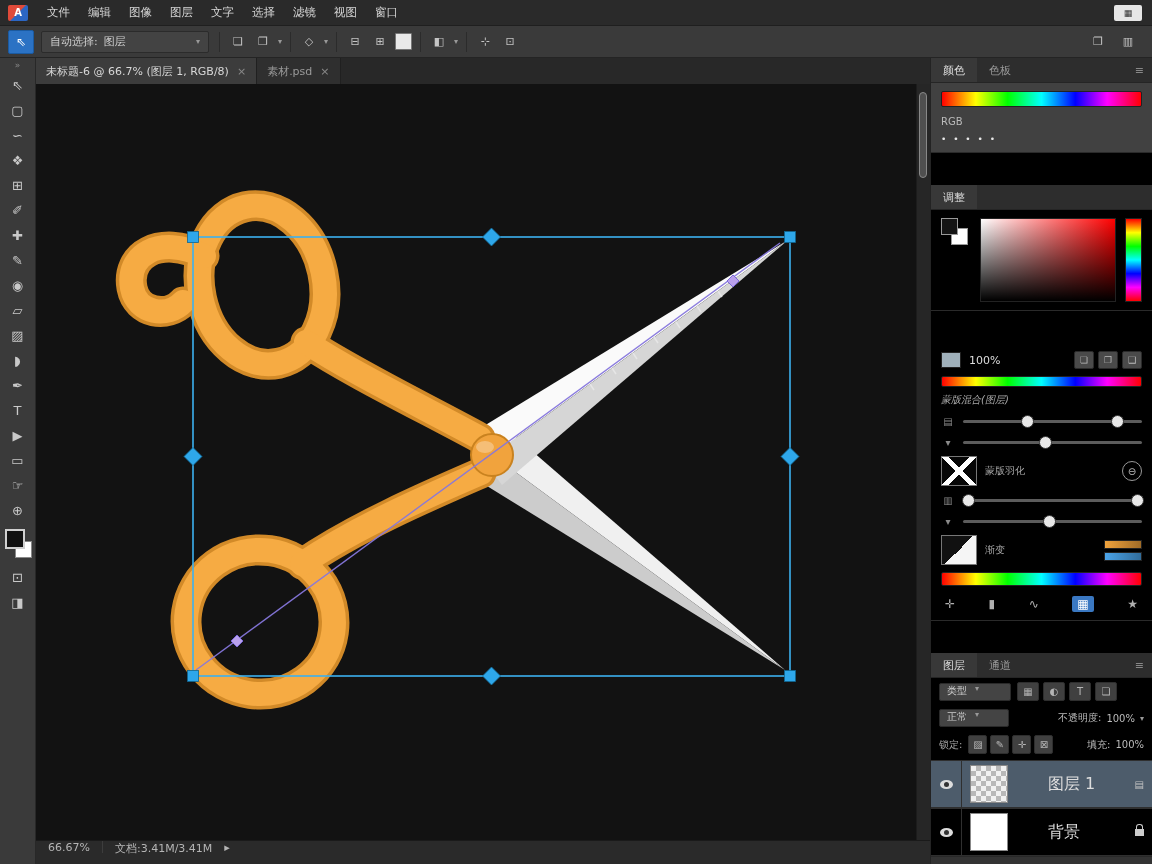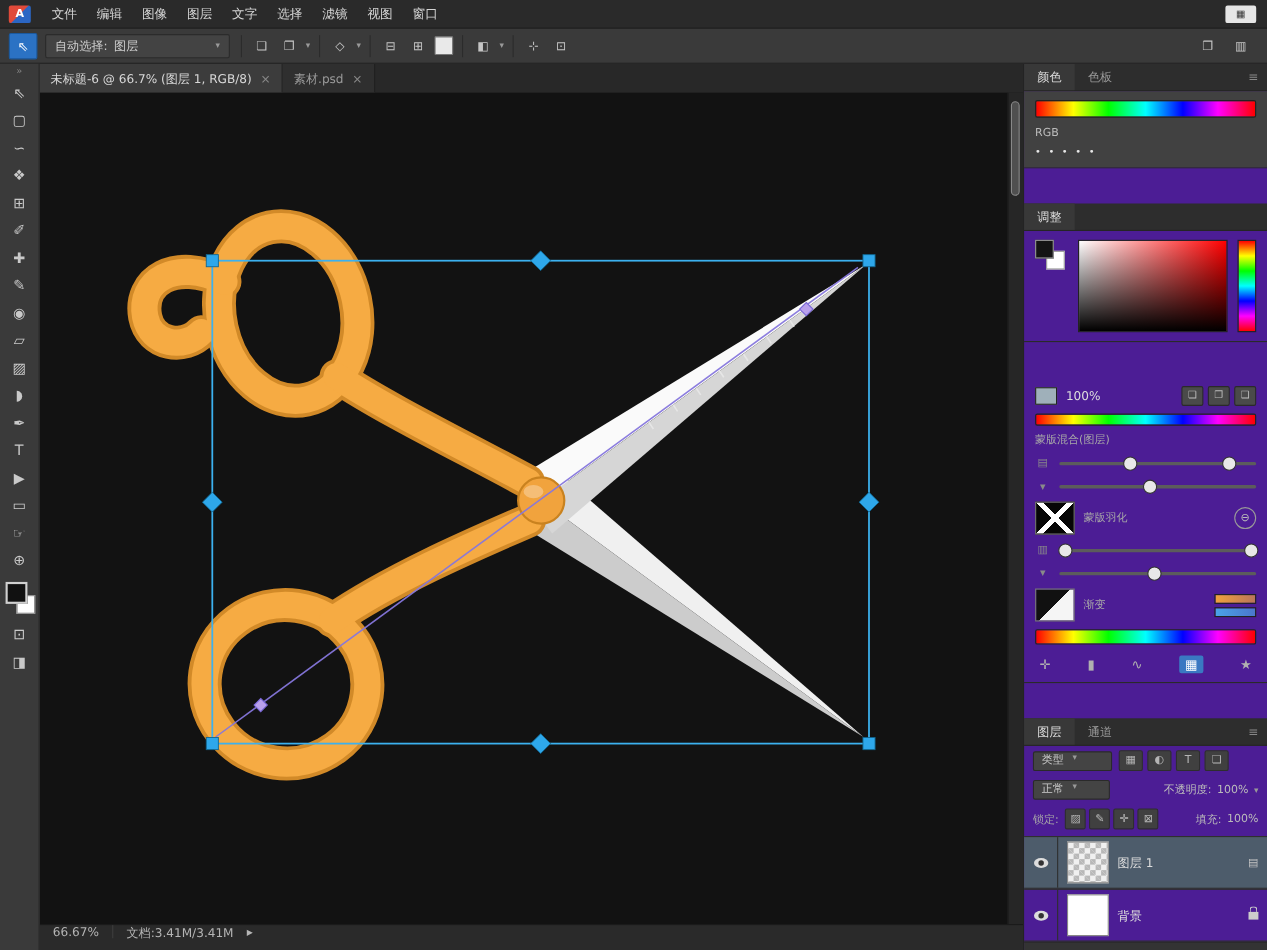--- a/index.html
+++ b/index.html
@@ -40,21 +40,21 @@
 
   
   .canvas{position:absolute;left:36px;top:84px;right:222px;bottom:0;background:#151515;}
   .canvas svg{position:absolute;left:0;top:0;display:block;}
   .vscroll{position:absolute;right:0;top:0;width:13px;bottom:24px;background:#262626;border-left:1px solid #1c1c1c;}
   .vscroll .thumb{position:absolute;left:2px;top:8px;width:8px;height:86px;background:#4f4f4f;border-radius:4px;}
   .status-bar{position:absolute;left:0;right:0;bottom:0;height:24px;background:#2a2a2a;border-top:1px solid #1a1a1a;display:flex;gap:12px;padding:0 12px;font-size:11px;color:#b5b5b5;box-sizing:border-box;}
   .sb-sep{width:1px;height:12px;background:#3d3d3d;}
 
   
-  .right-panel{position:absolute;right:0;top:58px;width:222px;bottom:0;background:#4c1d95;border-left:1px solid #232323;display:flex;flex-direction:column;box-sizing:border-box;z-index:4;gap:32px;}
+  .right-panel{position:absolute;right:0;top:58px;width:222px;bottom:0;background:#000000;border-left:1px solid #232323;display:flex;flex-direction:column;box-sizing:border-box;z-index:4;gap:32px;}
   .sec{display:flex;flex-direction:column;border-bottom:1px solid #2a2a2a;box-sizing:border-box;}
   .sec-color{height:126px;} .sec-adjust{height:128px;} .sec-props{height:320px;} .sec-layers{flex:1;}
   .p-head{height:24px;min-height:24px;background:#2d2d2d;display:flex;align-items:stretch;border-bottom:1px solid #252525;}
   .p-tab{padding:0 12px;display:flex;align-items:center;color:#999;font-size:11px;}
   .p-tab.active{background:#383838;color:#ddd;}
   .p-menu{margin-left:auto;padding:0 8px;color:#888;display:flex;align-items:center;font-size:11px;}
   .p-body{flex:1;padding:8px 10px;box-sizing:border-box;overflow:hidden;}
   .sec-color .p-body{background:#414141;}
   .spectrum{height:14px;border-radius:2px;border:1px solid #222;background:linear-gradient(90deg,#f00 0%,#ff0 17%,#0f0 33%,#0ff 50%,#00f 67%,#f0f 83%,#f00 100%);}
   .spectrum.small{height:9px;} .spectrum.mid{height:12px;}
@@ -94,21 +94,21 @@
   .rgt{margin-left:auto;display:flex;align-items:center;gap:5px;color:#bbb;font-size:10px;}
   #layer-rows{margin-top:2px;}
   .layer-row{display:flex;align-items:center;gap:8px;height:46px;border-top:1px solid #2f2f2f;border-bottom:1px solid #2f2f2f;padding-right:8px;}
   .layer-row.selected{background:#4d5c6b;}
   .eye-cell{width:30px;align-self:stretch;border-right:1px solid #2f2f2f;display:flex;align-items:center;justify-content:center;}
   .eye{width:13px;height:9px;background:#ddd;border-radius:50%;position:relative;display:inline-block;}
   .eye::after{content:'';position:absolute;left:4px;top:2px;width:5px;height:5px;background:#333;border-radius:50%;}
   .thumb{width:38px;height:38px;border:1px solid #888;box-sizing:border-box;}
   .thumb.checker{background-color:#f0f0f0;background-image:linear-gradient(45deg,#b8b8b8 25%,transparent 25%,transparent 75%,#b8b8b8 75%),linear-gradient(45deg,#b8b8b8 25%,#f0f0f0 25%,#f0f0f0 75%,#b8b8b8 75%);background-size:10px 10px;background-position:0 0,5px 5px;}
   .thumb.white{background:#fff;}
-  .layer-name{font-size:11px;color:#ddd;}
+  .layer-name{font-size:16px;color:#ddd;margin-left:32px;}
   .badge{margin-left:auto;color:#c5c5c5;font-size:10px;}
   .lock-badge{margin-left:auto;width:9px;height:7px;background:#ccc;position:relative;display:inline-block;}
   .lock-badge::before{content:'';position:absolute;left:1px;top:-5px;width:5px;height:4px;border:1.5px solid #ccc;border-bottom:none;border-radius:3px 3px 0 0;}
   .layers-footer{margin-top:auto;height:24px;min-height:24px;background:#333;border-top:1px solid #282828;display:flex;align-items:center;justify-content:space-around;color:#b0b0b0;font-size:11px;}
 </style>
 </head>
 <body>
 
 <div id="app">
 
@@ -312,21 +312,21 @@
         <div class="prow" style="margin-top:0;">
           <span class="mini-swatch"></span>
           <span class="pvalue">100%</span>
           <span class="hbtns" id="prop-hbtns">
               <span class="hbtn">❏</span>
               <span class="hbtn">❐</span>
               <span class="hbtn">❑</span>
             </span>
         </div>
         <div class="spectrum small"></div>
-        <div class="plabel" style="margin-top:6px;">蒙版混合(图层)</div>
+        <div class="plabel" style="margin-top:6px;font-style:italic;">蒙版混合(图层)</div>
 
         <div class="prow">
           <span class="left-glyph">▤</span>
           <div class="slider">
               <div class="track"></div>
               <span class="knob" style="left: 36%;"></span>
               <span class="knob" style="left: 86%;"></span>
             </div>
         </div>
         <div class="prow">

